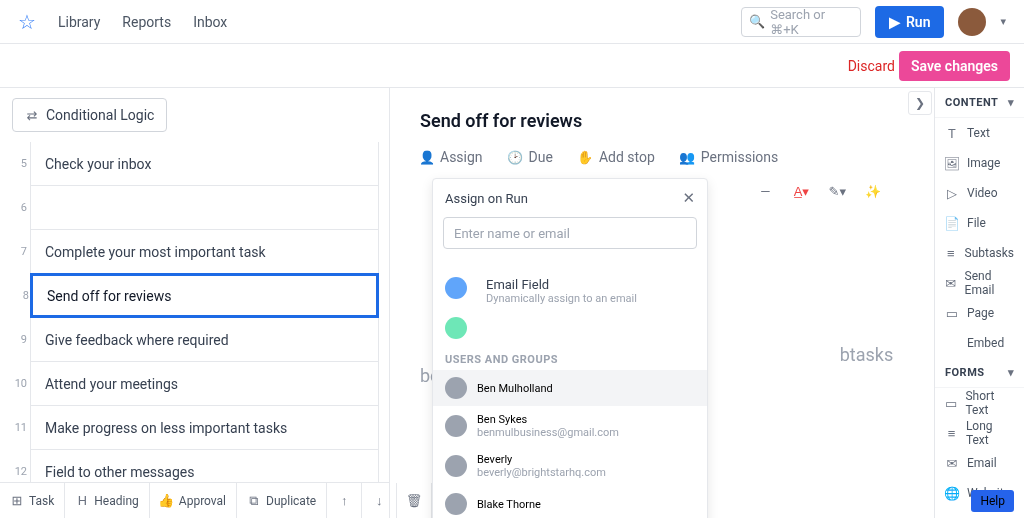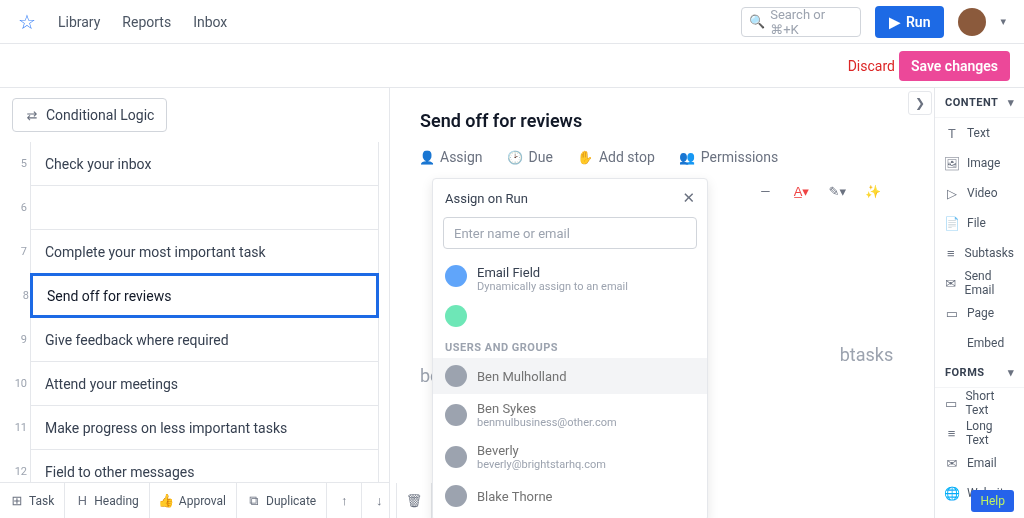--- a/index.html
+++ b/index.html
@@ -30,39 +30,39 @@
 .mid{flex:1;padding:22px 30px;position:relative;color:#374151}
 .mid h2{font-size:18px;font-weight:600;color:#111827;margin-bottom:18px}
 .meta-row{display:flex;gap:26px;color:#6b7280;font-size:14px;margin-bottom:18px}
 .meta-row span{display:flex;align-items:center;gap:6px}
 .tb-row{display:flex;gap:22px;color:#6b7280;align-items:center;font-size:14px}
 .hint{color:#9ca3af;font-size:18px;position:absolute;left:30px}
 .hint1{top:256px}
 .popup{position:absolute;top:178px;left:432px;width:276px;background:#fff;border:1px solid #e5e7eb;border-radius:4px;box-shadow:0 4px 12px rgba(0,0,0,.1);z-index:5;padding-bottom:6px}
 .popup-hd{display:flex;align-items:center;justify-content:space-between;padding:10px 12px;font-size:13px;color:#374151}
 .popup-close{color:#6b7280;font-size:15px}
-.popup-input{margin:0 10px 10px;border:1px solid #d1d5db;border-radius:4px;height:32px;padding:0 10px;color:#9ca3af;font-size:13px;display:flex;align-items:center}
-.field-row{display:flex;gap:10px;padding:6px 12px;align-items:flex-start}
+.popup-input{margin:0 10px 22px;border:1px solid #d1d5db;border-radius:4px;height:32px;padding:0 10px;color:#9ca3af;font-size:13px;display:flex;align-items:center}
+.field-row{display:flex;gap:19px;padding:6px 12px;align-items:flex-start}
 .circle{width:22px;height:22px;border-radius:50%;flex-shrink:0}
 .c-blue{background:#60a5fa}
 .c-green{background:#6ee7b7}
 .field-row .t1{font-size:13px;color:#374151}
 .field-row .t2{font-size:11px;color:#9ca3af}
 .sec-label{font-size:11px;letter-spacing:.5px;color:#9ca3af;padding:8px 12px 4px;font-weight:700}
 .user-row{display:flex;gap:10px;padding:7px 12px;align-items:center}
 .user-row.hov{background:#f3f4f6}
 .uav{width:22px;height:22px;border-radius:50%;background:#9ca3af;flex-shrink:0}
-.user-row .t1{font-size:13px;color:#737373}
+.user-row .t1{font-size:11px;color:#000000}
 .user-row .t2{font-size:11px;color:#9ca3af}
 .right{width:90px;border-left:1px solid #e5e7eb;display:flex;flex-direction:column;font-size:12px}
 .r-hd{height:30px;display:flex;align-items:center;justify-content:space-between;padding:0 10px;font-size:11px;font-weight:700;letter-spacing:.5px;color:#374151;border-bottom:1px solid #f3f4f6}
 .r-item{height:30px;display:flex;align-items:center;gap:8px;padding:0 10px;color:#4b5563;font-size:12px}
 .r-collapse{position:absolute;top:91px;right:92px;width:24px;height:24px;border:1px solid #e5e7eb;border-radius:3px;background:#fff;display:flex;align-items:center;justify-content:center;color:#6b7280;font-size:12px;z-index:3}
 .ic{width:14px;height:14px;display:inline-flex;align-items:center;justify-content:center;font-size:13px;color:#6b7280}
-.help{position:absolute;bottom:6px;right:10px;background:#2563eb;color:#bef264;font-size:12px;padding:4px 9px;border-radius:3px;z-index:10}
+.help{position:absolute;bottom:6px;right:10px;background:#2563eb;color:#000000;font-size:12px;padding:4px 9px;border-radius:3px;z-index:10}
 </style>
 </head>
 <body>
 
 <div class="topbar">
   <span class="logo">☆</span>
   <span class="nav-link">Library</span>
   <span class="nav-link">Reports</span>
   <span class="nav-link">Inbox</span>
   <div class="topbar-right">
@@ -272,21 +272,21 @@
       <div class="user-row hov">
         <div class="uav"></div>
         <div>
           <div class="t1">Ben Mulholland</div>
         </div>
       </div>
       <div class="user-row">
         <div class="uav"></div>
         <div>
           <div class="t1">Ben Sykes</div>
-          <div class="t2">benmulbusiness@other.com</div>
+          <div class="t2">benmulbusiness@gmail.com</div>
         </div>
       </div>
       <div class="user-row">
         <div class="uav"></div>
         <div>
           <div class="t1">Beverly</div>
           <div class="t2">beverly@brightstarhq.com</div>
         </div>
       </div>
       <div class="user-row">

